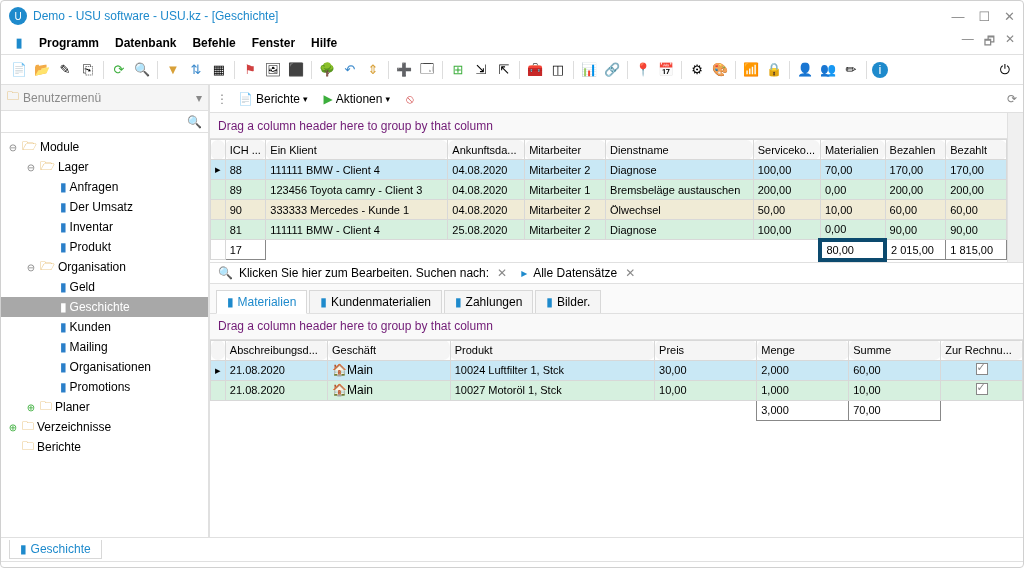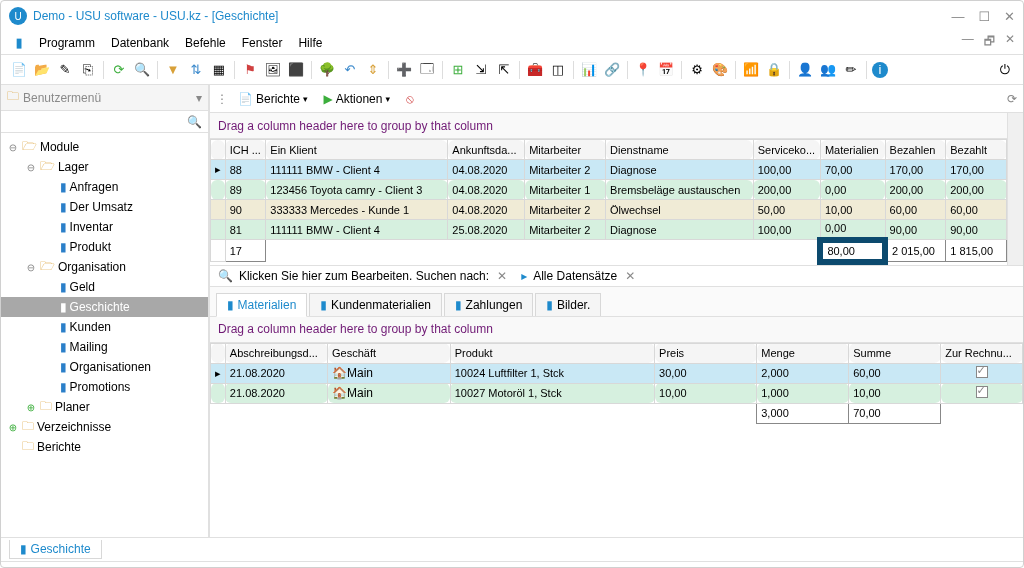--- a/index.html
+++ b/index.html
@@ -2,21 +2,21 @@
 <html><head>
 <meta charset="utf-8">
 <style>
 * { box-sizing: border-box; margin: 0; padding: 0; font-family: "Segoe UI", Tahoma, sans-serif; font-size: 12px; }
 body { background: #fff; width: 1024px; height: 568px; overflow: hidden; border: 1px solid #d0d0d0; border-radius: 4px; }
 .titlebar { height: 30px; display: flex; align-items: center; padding: 0 8px; color: #1e8acc; font-size: 16px; }
 .titlebar .logo { width: 18px; height: 18px; border-radius: 50%; background: #1e8acc; margin-right: 6px; display: inline-flex; align-items: center; justify-content: center; color: #fff; font-size: 10px; }
 .titlebar .wb { margin-left: auto; display: flex; gap: 14px; color: #888; }
 .titlebar .wb span { cursor: pointer; font-size: 13px; }
 .menubar { height: 24px; display: flex; align-items: center; padding: 0 8px; gap: 4px; border-bottom: 1px solid #e0e0e0;}
-.menubar .mi { padding: 2px 6px; cursor: pointer; }
+.menubar .mi { padding: 2px 6px; cursor: pointer; font-weight: bold; }
 .menubar .right { margin-left: auto; display: flex; gap: 10px; color: #888; font-size: 12px;}
 .toolbar { height: 30px; display: flex; align-items: center; padding: 0 8px; gap: 3px; border-bottom: 1px solid #e0e0e0;}
 .tb-ico { width: 20px; height: 20px; display: inline-flex; align-items: center; justify-content: center; border-radius: 2px; cursor: pointer; font-size: 13px;}
 .tb-sep { width: 1px; height: 18px; background: #ddd; margin: 0 2px; }
 .body { display: flex; height: 452px; }
 .sidebar { width: 208px; border-right: 1px solid #e0e0e0; display: flex; flex-direction: column; }
 .sb-head { height: 26px; background: #f5f5f5; border-bottom: 1px solid #e0e0e0; padding: 0 6px; display: flex; align-items: center; color: #8a8a8a; }
 .sb-head .fld { color: #d89c2c; margin-right: 4px; }
 .sb-srch { height: 22px; border-bottom: 1px solid #e0e0e0; display: flex; align-items: center; justify-content: flex-end; padding-right: 6px; color: #1e8acc;}
 .tree { flex: 1; overflow-y: auto; padding: 4px 0; }
@@ -29,21 +29,21 @@
 .ind1 { padding-left: 24px; } .ind2 { padding-left: 44px; }
 .main { flex: 1; display: flex; flex-direction: column; border-left: 1px solid #e0e0e0;}
 .mtb { height: 28px; display: flex; align-items: center; padding: 0 6px; gap: 4px; border-bottom: 1px solid #e0e0e0; }
 .mtb .btn { padding: 2px 6px; cursor: pointer; display: flex; align-items: center; gap: 3px; }
 .grp-hdr { height: 26px; display: flex; align-items: center; padding: 0 8px; color: #701a75; background: #f9f9f9; border-bottom: 1px solid #e0e0e0;}
 table { border-collapse: collapse; width: 100%; }
 th, td { border: 1px solid #d8d8d8; padding: 2px 4px; text-align: left; height: 20px; font-size: 11px; overflow: hidden; white-space: nowrap; }
 th { background: #f5f5f5; font-weight: normal; border-radius: 7px; }
 td.num { text-align: left; }
 tr.r0 td { background: #c9e8f5; }
-tr.r1 td { background: #d6f0df; border-radius: 6px; }
+tr.r1 td { background: #d6f0df; }
 tr.r2 td { background: #f0ebd6; }
 tr.r3 td { background: #d6f0df; }
 .tot td { background: #fff; font-weight: 400; }
 .srchbar { height: 22px; display: flex; align-items: center; padding: 0 8px; gap: 6px; border-top: 1px solid #e0e0e0; border-bottom: 1px solid #e0e0e0;}
 .srchbar .cl { color: #888; cursor: pointer; margin-left: 2px; }
 .tabs { height: 30px; display: flex; align-items: flex-end; padding: 0 6px; gap: 2px; background: #fafafa; border-bottom: 1px solid #e0e0e0;}
 .tab { padding: 4px 10px; border: 1px solid #d8d8d8; border-bottom: none; background: #f5f5f5; cursor: pointer; display: flex; align-items: center; gap: 4px;}
 .tab.active { background: #fff; color: #1e8acc; border-bottom: 1px solid #fff; margin-bottom: -1px;}
 .bottabs { height: 24px; display: flex; align-items: center; padding: 0 8px; border-top: 1px solid #e0e0e0;}
 .bottab { padding: 2px 10px; border: 1px solid #d8d8d8; border-top: none; color: #1e8acc; cursor: pointer; display:flex; align-items:center; gap:4px;}
@@ -321,21 +321,21 @@
                 <td class="num">100,00</td>
                 <td class="num">0,00</td>
                 <td class="num">90,00</td>
                 <td class="num">90,00</td>
               </tr>
           <tr class="tot">
                 <td></td>
                 <td class="num" style="border:1px solid #888">17</td>
                 <td colspan="4" style="border:none"></td>
                 <td style="border:none"></td>
-                <td class="num" style="border:6px solid #0c4a6e">80,00</td>
+                <td class="num" style="border:4px solid #0c4a6e">80,00</td>
                 <td class="num" style="border:1px solid #888">2 015,00</td>
                 <td class="num" style="border:1px solid #888">1 815,00</td>
               </tr>
         </tbody>
           </table>
       </div>
       <div class="scrl"></div>
     </div>
 
     <div class="srchbar">

